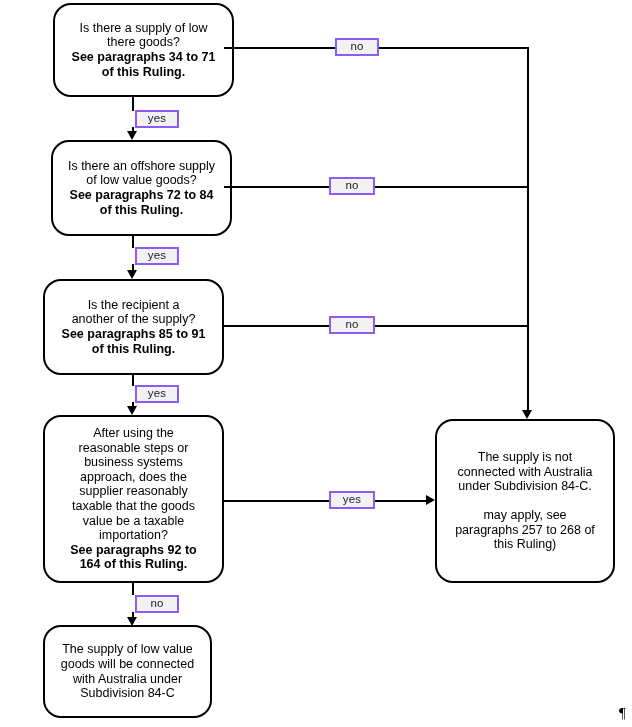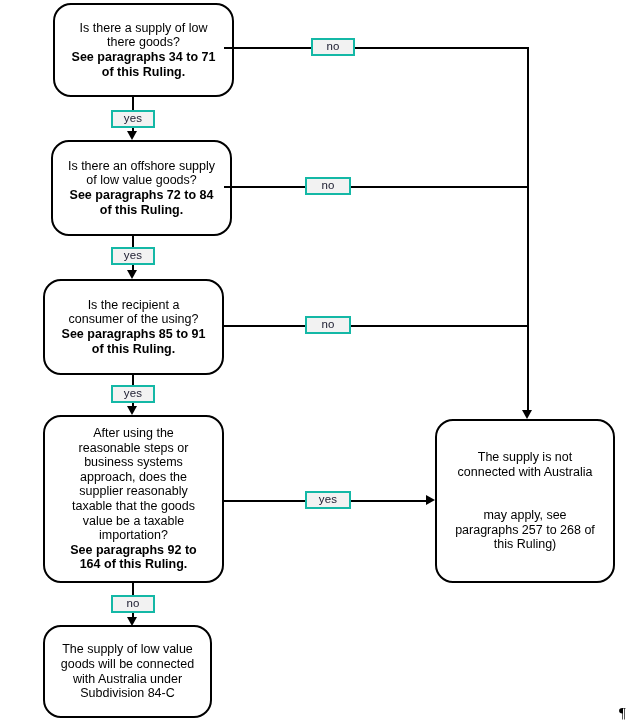--- a/index.html
+++ b/index.html
@@ -62,29 +62,30 @@
     width: 0; height: 0;
     border-top: 5.5px solid transparent;
     border-bottom: 5.5px solid transparent;
     border-left: 9px solid #000000;
   }
 
   
   .chip {
     position: absolute;
     box-sizing: border-box;
-    border: 2px solid #14b8a6;
+    border: 2px solid #8b5cf6;
     background: #f2f2f2;
     color: #1a1a2e;
     font-size: 11.5px;
     line-height: 1;
     display: flex;
     align-items: center;
     justify-content: center;
     letter-spacing: 0.2px;
+    margin-left: 24px;
   }
 
   
   .pilcrow {
     position: absolute;
     font-family: "Liberation Serif", serif;
     font-size: 15px;
     color: #000000;
     line-height: 1;
   }
@@ -108,21 +109,21 @@
       <span>Is there an offshore supply</span><br>
       <span>of low value goods?</span><br>
       <span class="b">See paragraphs 72 to 84</span><br>
       <span class="b">of this Ruling.</span>
     </span>
   </div>
 
   <div class="node" style="left:43px; top:279px; width:181px; height:96px;">
     <span class="txt">
       <span>Is the recipient a</span><br>
-      <span>consumer of the using?</span><br>
+      <span>another of the supply?</span><br>
       <span class="b">See paragraphs 85 to 91</span><br>
       <span class="b">of this Ruling.</span>
     </span>
   </div>
 
   <div class="node" style="left:43px; top:415px; width:181px; height:168px;">
     <span class="txt">
       <span>After using the</span><br>
       <span>reasonable steps or</span><br>
       <span>business systems</span><br>
@@ -142,21 +143,21 @@
       <span>goods will be connected</span><br>
       <span>with Australia under</span><br>
       <span>Subdivision 84-C</span>
     </span>
   </div>
 
   <div class="node" style="left:435px; top:419px; width:180px; height:164px;">
     <span class="txt">
       <span>The supply is not</span><br>
       <span>connected with Australia</span><br>
-      <br>
+      <span>under Subdivision 84-C.</span><br>
       <br>
       <span>may apply, see</span><br>
       <span>paragraphs 257 to 268 of</span><br>
       <span>this Ruling)</span>
     </span>
   </div>
 
   <div class="line-h" style="left:224px; top:47px; width:305px;"></div>
 
   <div class="line-h" style="left:224px; top:186px; width:305px;"></div>

